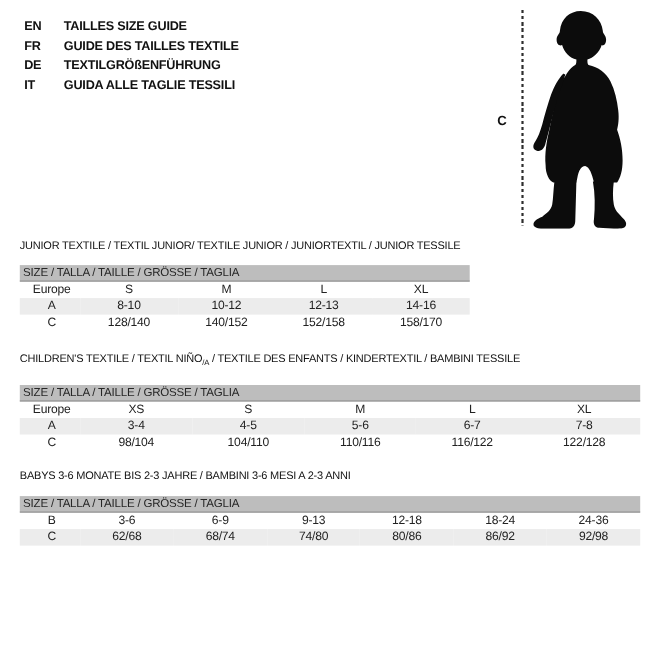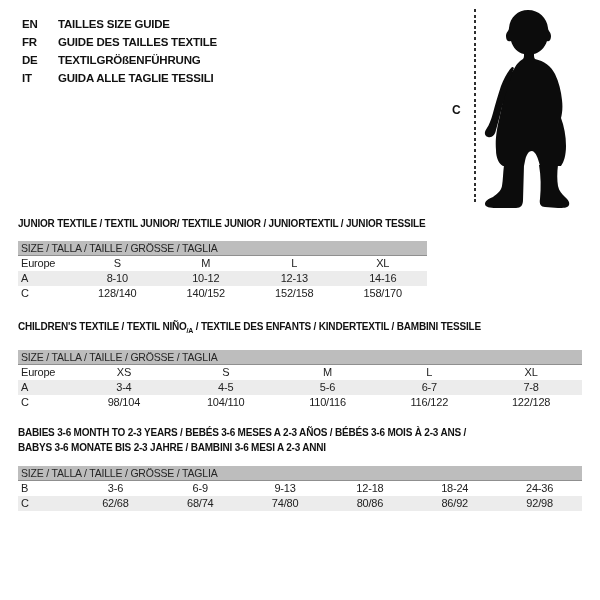--- a/index.html
+++ b/index.html
@@ -16,35 +16,35 @@
     position:absolute;left:474px;top:9px;width:2px;height:196px;
     background:repeating-linear-gradient(to bottom,#2e2e2e 0 3px,transparent 3px 5.6px);
   }
   .c-label{position:absolute;left:452px;top:103px;font-weight:bold;font-size:12px;color:#111;}
   .baby-svg{position:absolute;left:481px;top:8px;}
   
   .tbl{position:absolute;left:18px;}
   .tbl-0{top:217px;width:409px;}
   .tbl-1{top:320px;width:564px;}
   .tbl-2{top:425px;width:564px;}
-  .tbl-title{font-weight:bold;font-size:10px;letter-spacing:-0.2px;line-height:14px;color:#111;white-space:nowrap;}
+  .tbl-title{font-weight:normal;font-size:10px;letter-spacing:-0.2px;line-height:14px;color:#111;white-space:nowrap;}
   .tbl-2 .tbl-title{line-height:15px;}
   .tbl-0 .tbl-title{margin-bottom:10px;}
   .tbl-1 .tbl-title{margin-bottom:12px;}
   .tbl-2 .tbl-title{margin-bottom:11px;}
   .tbl-title .sub{font-size:7px;vertical-align:sub;}
   .size-bar{
     height:15px;line-height:15px;background:var(--bar-bg,#bdbdbd);
     border-bottom:1px solid var(--bar-border,#8f8f8f);
     font-size:10.5px;letter-spacing:-0.2px;color:#262626;padding-left:3px;
     box-sizing:border-box;
   }
   table.size-grid{width:100%;border-collapse:collapse;table-layout:fixed;font-size:11px;letter-spacing:-0.2px;color:#222;}
   table.size-grid td{height:15px;line-height:15px;padding:0;text-align:center;vertical-align:middle;white-space:nowrap;}
-  table.size-grid td.lbl{text-align:left;padding-left:3px;}
+  table.size-grid td.lbl{text-align:center;padding-left:3px;}
   table.size-grid tr.shade{background:var(--row-shade,#ececec);}
   
   .footnotes{position:absolute;left:21px;top:535px;}
   .footnote-line{font-weight:bold;font-size:10.5px;letter-spacing:-0.3px;line-height:18.5px;color:#111;white-space:nowrap;}
 </style>
 </head>
 <body>
 
 <div class="page">
 
@@ -176,21 +176,20 @@
               <td>104/110</td>
               <td>110/116</td>
               <td>116/122</td>
               <td>122/128</td>
             </tr>
           </tbody>
         </table>
       </div>
       <div class="tbl tbl-2">
         <div class="tbl-title">
-          <div class="title-line"><span>BABIES 3-6 MONTH TO 2-3 YEARS / BEBÉS 3-6 MESES A 2-3 AÑOS / BÉBÉS 3-6 MOIS À 2-3 ANS /</span></div>
           <div class="title-line"><span>BABYS 3-6 MONATE BIS 2-3 JAHRE / BAMBINI 3-6 MESI A 2-3 ANNI</span></div>
         </div>
         <div class="size-bar">SIZE / TALLA / TAILLE / GRÖSSE / TAGLIA</div>
         <table class="size-grid">
           <colgroup>
             <col style="width: 55px;">
             <col>
             <col>
             <col>
             <col>

